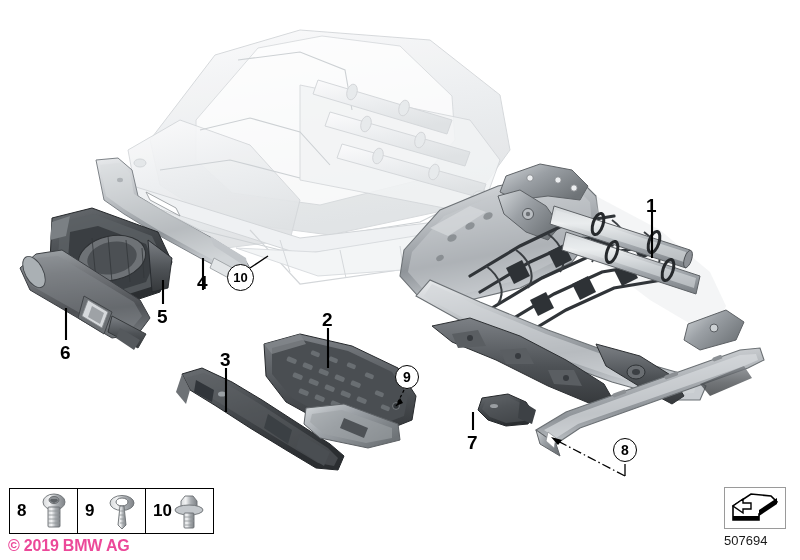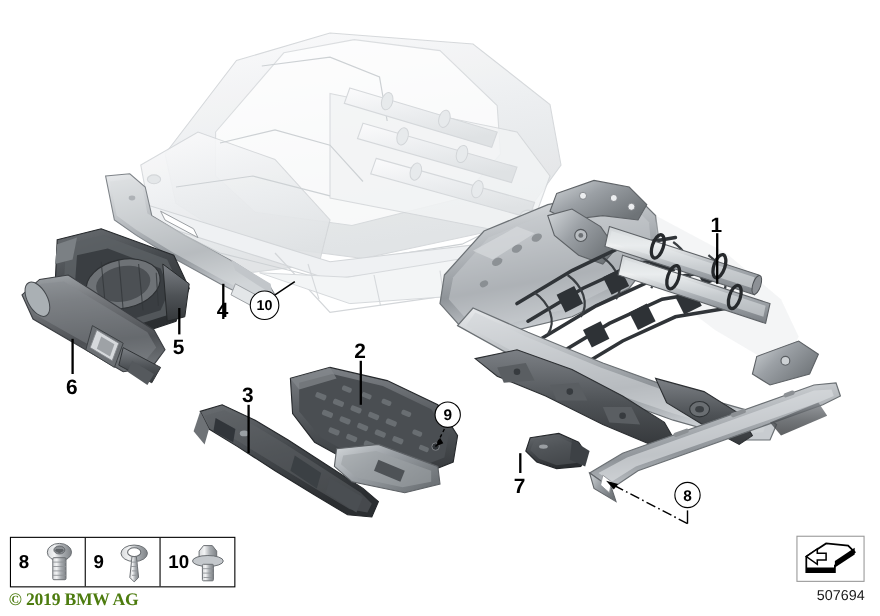--- a/index.html
+++ b/index.html
@@ -59,38 +59,38 @@
   .legend-cell:last-child{border-right:none;}
   .legend-num{
     font-family:"Liberation Sans", sans-serif;
     font-weight:bold;font-size:17px;color:#000;
     margin-left:7px;
   }
   .legend-art{position:absolute;right:6px;top:50%;transform:translateY(-50%);}
 
   #copyright{
     position:absolute;left:8px;top:537px;
-    font-family:Liberation Serif, serif;
-    font-weight:bold;font-size:16px;color:#4d7c0f;
+    font-family:Liberation Sans, sans-serif;
+    font-weight:bold;font-size:16px;color:#ec4899;
     letter-spacing:-0.2px;
     white-space:nowrap;
   }
 
   
   #arrow-badge{
     position:absolute;left:724px;top:487px;
     width:62px;height:42px;
     border:1.1px solid #9a9a9a;
     background:#fff;
     box-sizing:border-box;
   }
   #diagram-id{
     position:absolute;left:724px;top:533px;
     width:62px;
-    text-align:right;
+    text-align:left;
     font-family:"Liberation Sans", sans-serif;
     font-size:13px;color:#1a1a1a;
   }
 </style>
 </head>
 <body>
 
 <div id="stage">
 
   <svg class="layer" viewBox="0 0 800 560">

